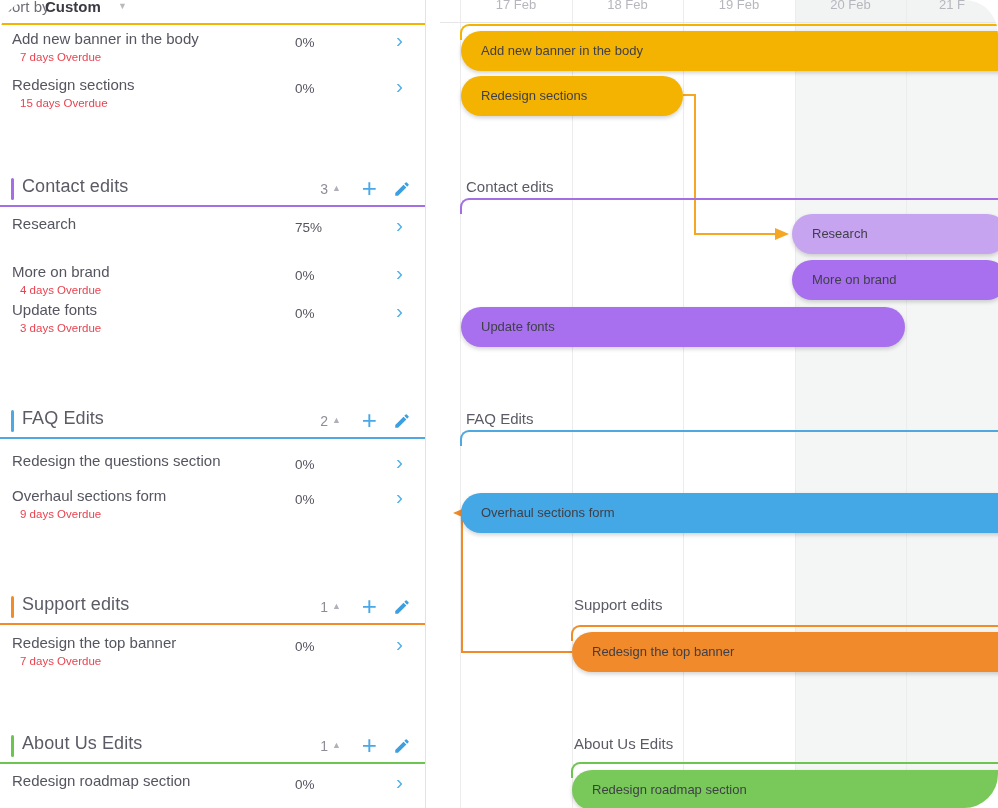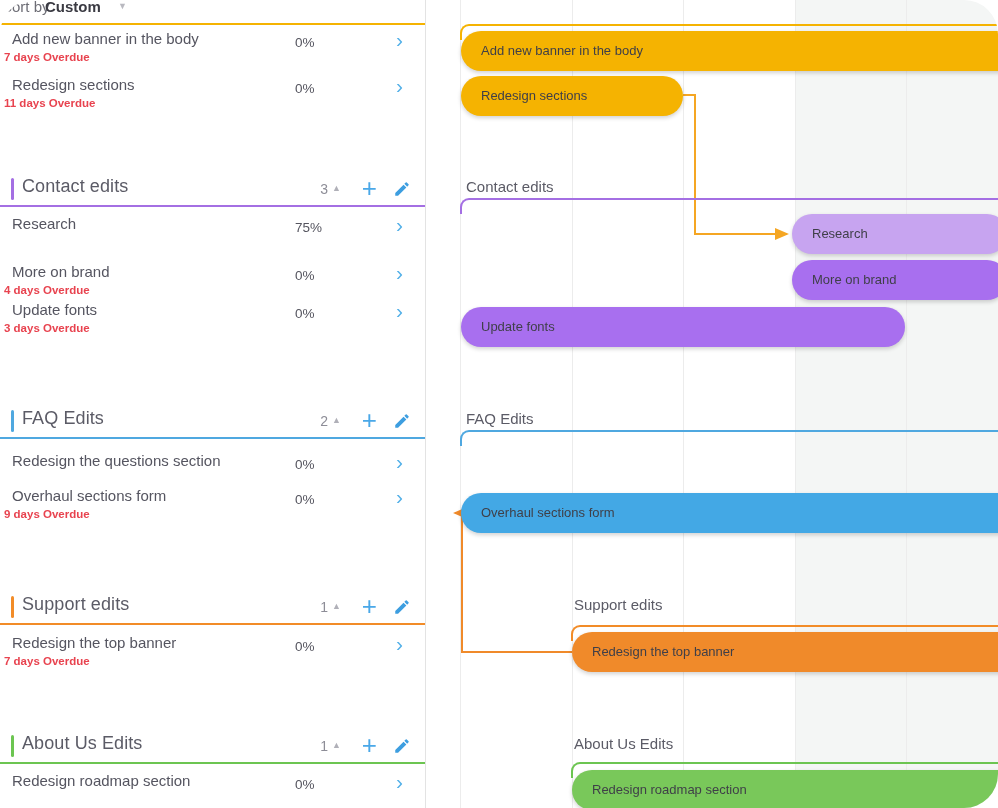--- a/index.html
+++ b/index.html
@@ -42,21 +42,21 @@
   }
   .grp-count{position:absolute;right:97px;top:9px;font-size:14px;color:#8d8d97;}
   .grp-caret{position:absolute;right:84px;top:11px;font-size:9px;color:#b0b0b8;}
   .grp-plus{position:absolute;right:48px;top:2px;font-size:26px;color:#4aa8e8;line-height:28px;font-weight:300;cursor:pointer;}
   .grp-pencil{position:absolute;right:14px;top:8px;width:18px;height:18px;cursor:pointer;}
   .grp-rule{position:absolute;left:0;width:425px;height:2px;}
 
   
   .task-row{position:absolute;left:0;width:425px;height:46px;}
   .task-name{position:absolute;left:12px;top:0px;font-size:15px;color:#555560;}
-  .task-over{position:absolute;left:4px;top:21px;font-size:11.5px;color:#e8434f;font-weight:bold;}
+  .task-over{position:absolute;left:20px;top:21px;font-size:11.5px;color:#e8434f;font-weight:normal;}
   .task-pct{position:absolute;left:295px;top:5px;font-size:13.5px;color:#55555f;}
   .task-chev{position:absolute;left:396px;top:-2px;font-size:21px;color:#53b0e8;font-weight:300;cursor:pointer;}
 
   
   #gantt{
     position:absolute;left:440px;top:0;width:558px;height:808px;
     background:#ffffff;overflow:hidden;
   }
   #gantt-grid{position:absolute;left:0;top:0;width:558px;height:808px;}
   .col-line{position:absolute;top:0;width:1px;height:808px;background:#ececec;}
@@ -121,21 +121,21 @@
     <div class="grp-rule" style="top:23px;background:#F5B301;"></div>
 
     <div class="task-row" style="top:30px;">
       <span class="task-name">Add new banner in the body</span>
       <span class="task-over">7 days Overdue</span>
       <span class="task-pct">0%</span>
       <span class="task-chev">›</span>
     </div>
     <div class="task-row" style="top:76px;">
       <span class="task-name">Redesign sections</span>
-      <span class="task-over">11 days Overdue</span>
+      <span class="task-over">15 days Overdue</span>
       <span class="task-pct">0%</span>
       <span class="task-chev">›</span>
     </div>
 
     <div class="grp-head" style="top:172px;">
       <span class="grp-bar" style="background:#A46FE3;"></span>
       <span class="grp-title">Contact edits</span>
       <span class="grp-count">3</span>
       <span class="grp-caret">▲</span>
       <span class="grp-plus">+</span>
@@ -239,20 +239,33 @@
 
     <div id="gantt-grid">
       <div class="col-shade" style="left:355px;width:203px;"></div>
       <div class="col-line" style="left:20px;"></div>
       <div class="col-line" style="left:132px;"></div>
       <div class="col-line" style="left:243px;"></div>
       <div class="col-line" style="left:355px;"></div>
       <div class="col-line" style="left:466px;"></div>
     </div>
 
+    <div class="hdr">
+      <div class="hdr-shade" style="left:355px;width:203px;"></div>
+      <div class="col-line" style="left:20px;height:22px;"></div>
+      <div class="col-line" style="left:132px;height:22px;"></div>
+      <div class="col-line" style="left:243px;height:22px;"></div>
+      <div class="col-line" style="left:355px;height:22px;"></div>
+      <div class="col-line" style="left:466px;height:22px;"></div>
+      <span class="hdr-cell" style="left:20px;width:112px;">17 Feb</span>
+      <span class="hdr-cell" style="left:132px;width:111px;">18 Feb</span>
+      <span class="hdr-cell" style="left:243px;width:112px;">19 Feb</span>
+      <span class="hdr-cell" style="left:355px;width:111px;">20 Feb</span>
+      <span class="hdr-cell" style="left:466px;width:92px;">21 F</span>
+    </div>
 
     <div class="g-bracket" style="left:20px;top:24px;width:540px;border-color:#F5B301;"></div>
 
     <svg id="deps" viewBox="0 0 558 808">
       <defs>
         <marker id="ah1" markerWidth="7" markerHeight="7" refX="6" refY="3" orient="auto">
           <path d="M0,0 L7,3 L0,6 z" fill="#F5A623"></path>
         </marker>
         <marker id="ah2" markerWidth="7" markerHeight="7" refX="6" refY="3" orient="auto">
           <path d="M0,0 L7,3 L0,6 z" fill="#F08A2A"></path>

